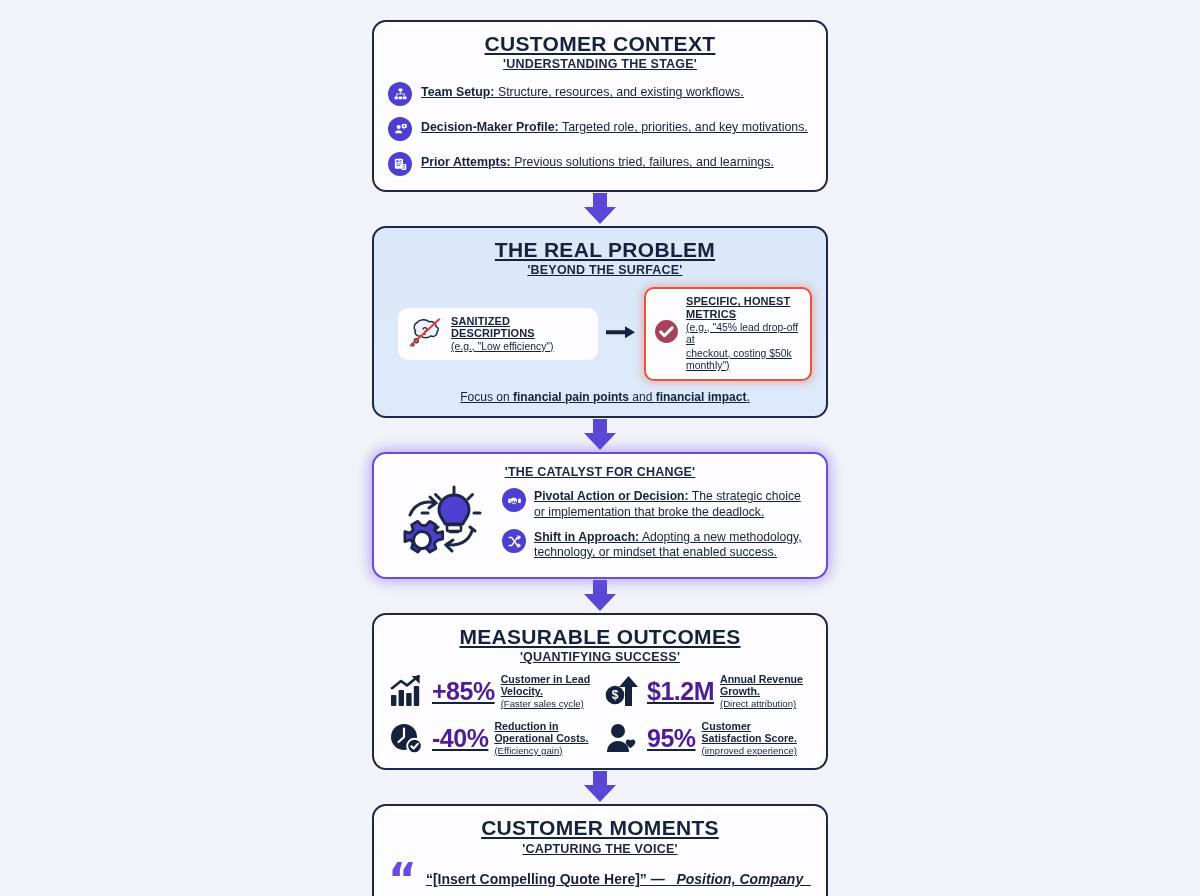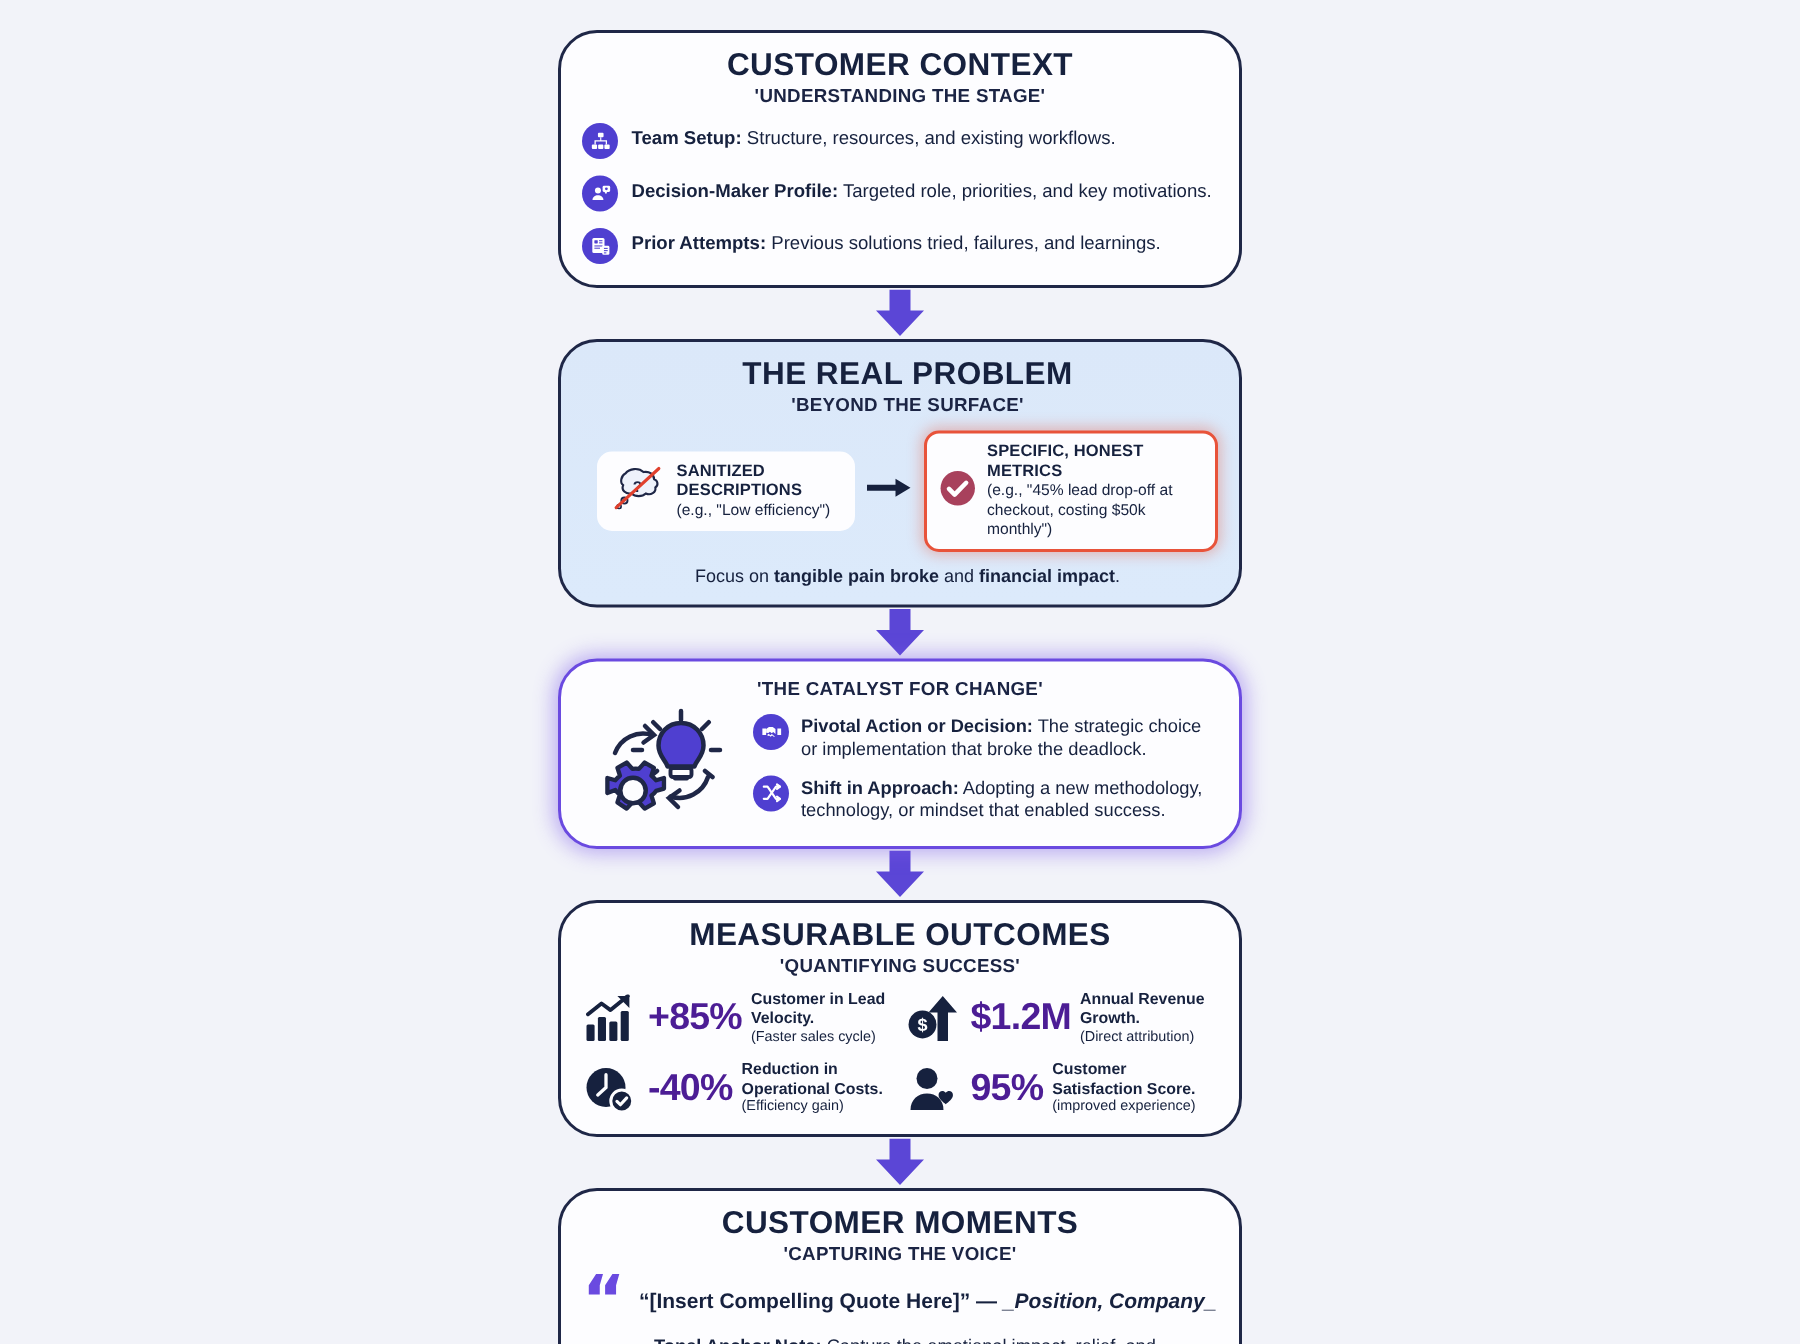--- a/index.html
+++ b/index.html
@@ -12,24 +12,25 @@
   }
   .flow{
     width:456px;
     margin:0 auto;
     padding-top:20px;
     box-sizing:border-box;
   }
   .card{
     position:relative;
     box-sizing:border-box;
-    border-radius:26px;
+    border-radius:14px;
     background:#fdfdff;
     border:2px solid #1f2747;
     padding:10px 14px 12px;
+    text-decoration:underline;
   }
   .card.blue{
     background:linear-gradient(180deg,#dbe8f9 0%,#dceafb 100%);
     padding-left:24px;
   }
   .card.glow{
     border-color:#6a4ae0;
     box-shadow:0 0 13px 3px rgba(124,92,233,.45);
   }
   .title{
@@ -70,21 +71,21 @@
   
   .compare{
     display:flex;align-items:center;gap:8px;margin-top:10px;
   }
   .chip{
     box-sizing:border-box;
     background:#fdfdff;border-radius:10px;
     display:flex;align-items:center;gap:7px;
     padding:7px 8px;
   }
-  .chip.left{width:172px;}
+  .chip.left{width:200px;}
   .chip.right{
     flex:1;
     border:2px solid #e8533a;
     box-shadow:0 0 9px 2px rgba(232,83,58,.35);
     padding:6px 8px;
   }
   .chip-title{font-size:11px;font-weight:bold;line-height:1.15;letter-spacing:.1px;}
   .chip-sub{font-size:10.4px;line-height:1.2;margin-top:1px;}
   .arrow-mid{flex:0 0 auto;}
   .focus{
@@ -223,21 +224,21 @@
           </svg>
         </span>
         <span>
           <div class="chip-title">SPECIFIC, HONEST METRICS</div>
           <div class="chip-sub">(e.g., "45% lead drop-off at</div>
           <div class="chip-sub">checkout, costing $50k monthly")</div>
         </span>
       </div>
     </div>
 
-    <div class="focus"><span>Focus on </span><b>tangible pain broke</b><span> and </span><b>financial impact</b><span>.</span></div>
+    <div class="focus"><span>Focus on </span><b>financial pain points</b><span> and </span><b>financial impact</b><span>.</span></div>
   </div>
 
   <div class="arrow">
     <svg width="44" height="32" viewBox="0 0 44 32">
         <path d="M15 0h14v14h9L22 31 6 14h9z" fill="#5b46d6"></path>
       </svg>
   </div>
 
   <div class="card glow">
     <div class="subtitle">'THE CATALYST FOR CHANGE'</div>

